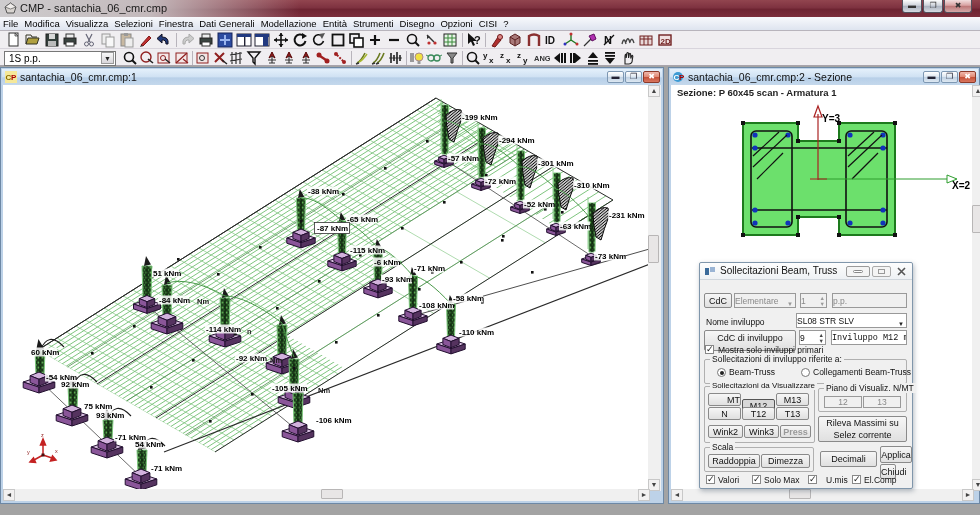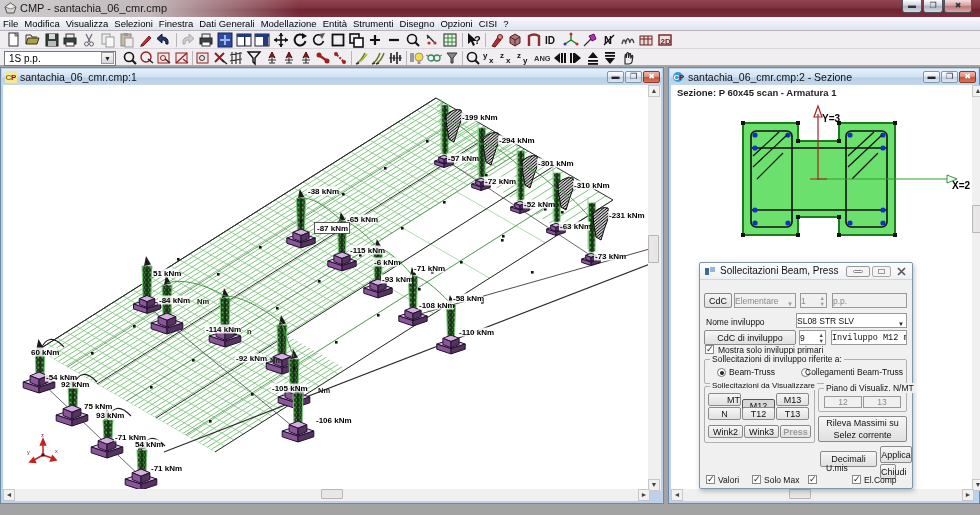--- a/index.html
+++ b/index.html
@@ -1013,73 +1013,78 @@
       <div class="sthumb" style="left:118px;width:22px;height:10px;"></div>
     </div>
   </div>
 
 <div id="dlg">
  <div id="dlgtitle">
    <svg style="position:absolute;left:5px;top:3px" width="11" height="11" viewBox="0 0 11 11">
           <rect x="0" y="2" width="4" height="7" fill="#3a6a9a"></rect>
           <rect x="5" y="1" width="5" height="5" fill="#9ab4d4"></rect>
         </svg>
-   <span style="position:absolute;left:20px;top:2px;font-size:10px;color:#111;">Sollecitazioni Beam, Press</span>
+   <span style="position:absolute;left:20px;top:2px;font-size:10px;color:#111;">Sollecitazioni Beam, Truss</span>
    <div style="position:absolute;right:42px;top:3px;width:24px;height:11px;border:1px solid #999;border-radius:2px;background:#f4f4f4;">
           <div style="position:absolute;left:6px;top:3px;width:10px;height:3px;background:#fff;border:1px solid #888;border-radius:2px;"></div>
         </div>
    <div style="position:absolute;right:21px;top:3px;width:19px;height:11px;border:1px solid #aaa;border-radius:2px;background:#f4f4f4;">
           <div style="position:absolute;left:5px;top:2px;width:7px;height:5px;border:1px solid #999;"></div>
         </div>
    <svg style="position:absolute;right:6px;top:4px" width="9" height="9" viewBox="0 0 9 9">
           <path d="M1,1 L8,8 M8,1 L1,8" stroke="#555" stroke-width="1.6"></path>
         </svg>
  </div>
  <div class="btn" style="left:4px;top:30px;width:28px;height:15px;line-height:14px;">CdC</div>
  <div class="fld dis" style="left:34px;top:30px;width:62px;height:15px;line-height:14px;">Elementare<span class="dd">▼</span></div>
  <div class="fld dis" style="left:100px;top:30px;width:27px;height:15px;line-height:14px;">1<span class="ud">▲<br>▼</span></div>
  <div class="fld dis" style="left:132px;top:30px;width:75px;height:15px;line-height:14px;">p.p.</div>
  <div class="lab" style="left:6px;top:54px;">Nome inviluppo</div>
  <div class="fld" style="left:96px;top:50px;width:111px;height:15px;line-height:14px;">SL08 STR SLV<span class="dd" style="color:#222;">▼</span></div>
- <div class="btn" style="left:4px;top:67px;width:92px;height:15px;line-height:14px;">CdC di inviluppo</div>
+ <div class="btn" style="left:4px;top:67px;width:92px;height:21px;line-height:14px;">CdC di inviluppo</div>
  <div class="fld" style="left:99px;top:67px;width:27px;height:15px;line-height:14px;">9<span class="ud" style="color:#444;">▲<br>▼</span></div>
  <div class="fld" style="left:131px;top:67px;width:76px;height:15px;line-height:14px;font-family:Liberation Mono, monospace;">Inviluppo M12 min</div>
  <div class="cb" style="left:5px;top:82px;">✓</div>
       <div class="lab" style="left:18px;top:82px;">Mostra solo inviluppi primari</div>
  <div class="grp" style="left:4px;top:96px;width:203px;height:25px;">
         <span class="glab">Sollecitazioni di inviluppo riferite a:</span>
    <div class="rad" style="left:12px;top:8px;">
           <div class="rdot"></div>
         </div>
    <span class="lab" style="left:24px;top:7px;">Beam-Truss</span>
    <div class="rad" style="left:96px;top:8px;"></div>
-   <span class="lab" style="left:100px;top:7px;">Collegamenti Beam-Truss</span>
+   <span class="lab" style="left:108px;top:7px;">Collegamenti Beam-Truss</span>
  </div>
  <div class="grp" style="left:4px;top:123px;width:111px;height:57px;">
         <span class="glab" style="font-size:8px;">Sollecitazioni da Visualizzare</span>
    <div class="btn" style="left:3px;top:6px;width:33px;height:13px;line-height:12px;text-align:right;">MT</div>
    <div class="btn" style="left:37px;top:12px;width:33px;height:13px;line-height:12px;background:#d8d8d8;border-color:#555;">M12</div>
    <div class="btn" style="left:71px;top:6px;width:33px;height:13px;line-height:12px;">M13</div>
    <div class="btn" style="left:3px;top:20px;width:33px;height:13px;line-height:12px;">N</div>
    <div class="btn" style="left:37px;top:20px;width:33px;height:13px;line-height:12px;">T12</div>
    <div class="btn" style="left:71px;top:20px;width:33px;height:13px;line-height:12px;">T13</div>
    <div class="btn" style="left:3px;top:38px;width:35px;height:13px;line-height:12px;">Wink2</div>
    <div class="btn" style="left:39px;top:38px;width:35px;height:13px;line-height:12px;">Wink3</div>
    <div class="btn" style="left:75px;top:38px;width:31px;height:13px;line-height:12px;color:#999;font-weight:bold;">Press</div>
  </div>
  <div class="grp" style="left:118px;top:125px;width:89px;height:24px;">
         <span class="glab" style="font-size:8.5px;">Piano di Visualiz. N/MT</span>
    <div class="fld dis" style="left:5px;top:7px;width:38px;height:12px;line-height:11px;text-align:center;padding:0;">12</div>
    <div class="fld dis" style="left:44px;top:7px;width:38px;height:12px;line-height:11px;text-align:center;padding:0;">13</div>
  </div>
  <div class="btn" style="left:118px;top:153px;width:89px;height:26px;line-height:12px;">Rileva Massimi su<br>Selez corrente</div>
+ <div class="grp" style="left:4px;top:184px;width:110px;height:25px;">
+        <span class="glab">Scala</span>
+   <div class="btn" style="left:3px;top:6px;width:52px;height:14px;line-height:13px;">Raddoppia</div>
+   <div class="btn" style="left:56px;top:6px;width:49px;height:14px;line-height:13px;">Dimezza</div>
+ </div>
  <div class="btn" style="left:120px;top:188px;width:57px;height:16px;line-height:15px;">Decimali</div>
  <div class="btn" style="left:180px;top:183px;width:32px;height:17px;line-height:16px;">Applica</div>
  <div class="btn" style="left:180px;top:201px;width:16px;height:15px;line-height:14px;">Chiudi</div>
  <div class="cb" style="left:6px;top:212px;">✓</div>
       <div class="lab" style="left:18px;top:212px;">Valori</div>
  <div class="cb" style="left:52px;top:212px;">✓</div>
       <div class="lab" style="left:64px;top:212px;">Solo Max</div>
  <div class="cb" style="left:108px;top:212px;">✓</div>
-      <div class="lab" style="left:120px;top:200px;padding-left:6px;">U.mis</div>
+      <div class="lab" style="left:120px;top:212px;padding-left:6px;">U.mis</div>
  <div class="cb" style="left:152px;top:212px;">✓</div>
       <div class="lab" style="left:164px;top:212px;">El.Comp</div>
 </div>
 </div>
 </body></html>

